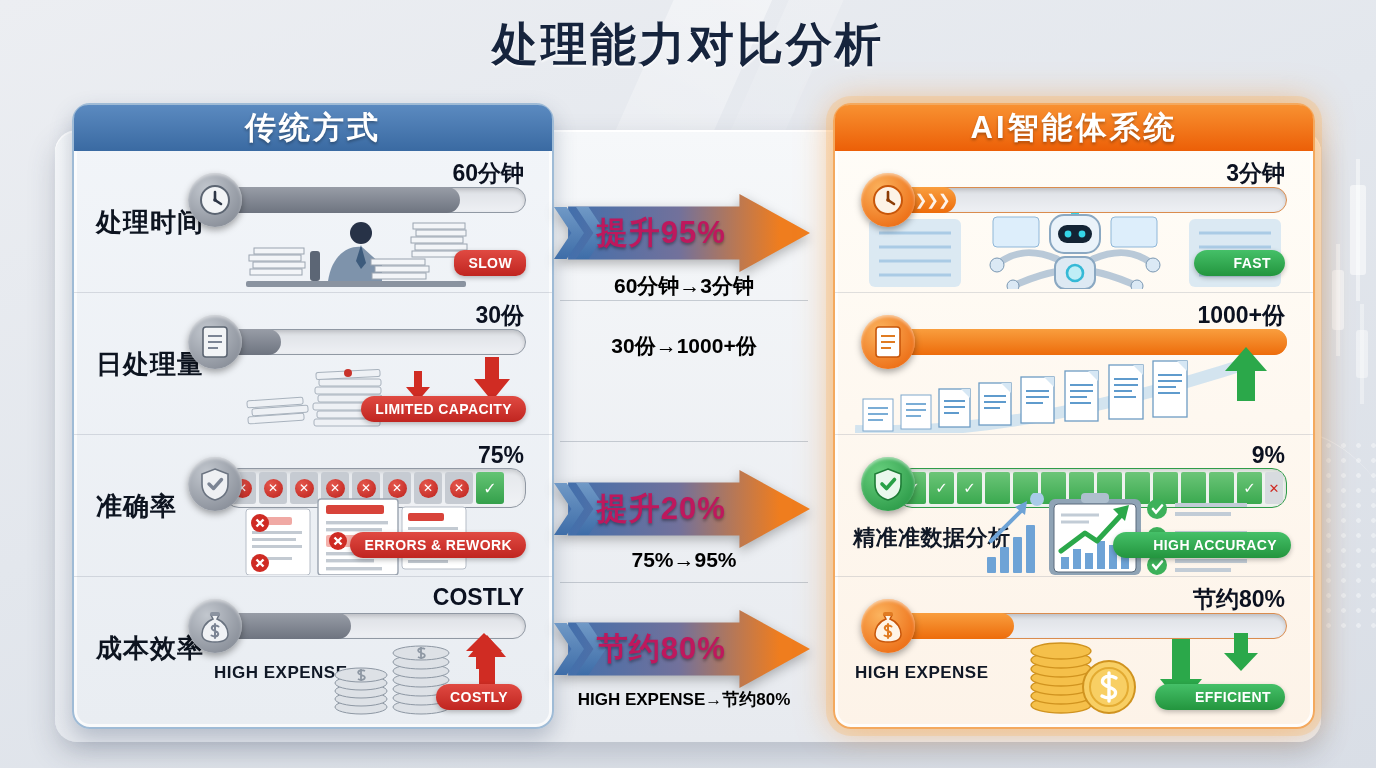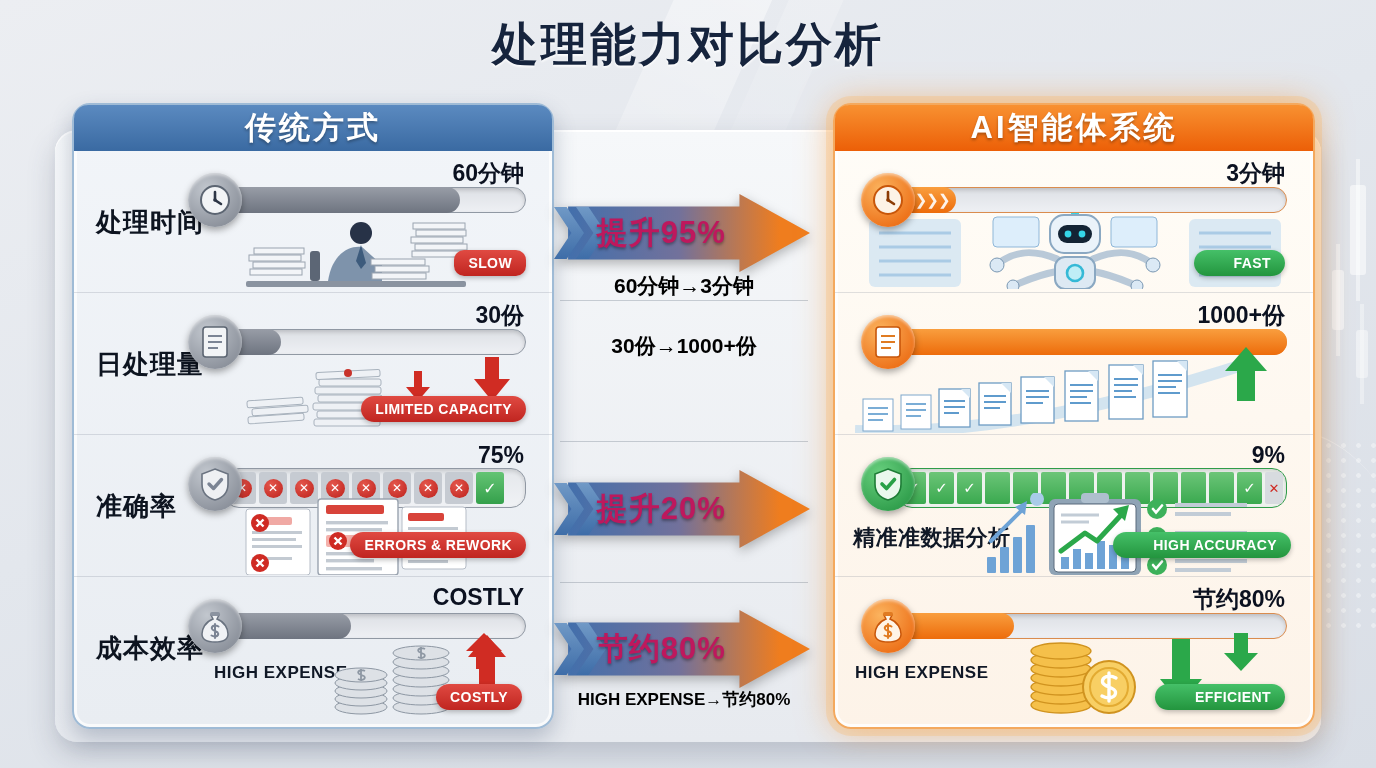--- a/index.html
+++ b/index.html
@@ -359,20 +359,21 @@
 </div>
 <div class="mid-sep" style="top:441px;"></div>
 
 <div class="imp" style="top:470px;">
   <div class="arrow">
     <div class="abody"></div>
     <div class="chev c1"></div>
     <div class="chev c2"></div>
     <div class="alabel">提升20%</div>
   </div>
+  <div class="detail">75%→95%</div>
 </div>
 <div class="mid-sep" style="top:582px;"></div>
 
 <div class="imp" style="top:610px;">
   <div class="arrow">
     <div class="abody"></div>
     <div class="chev c1"></div>
     <div class="chev c2"></div>
     <div class="alabel">节约80%</div>
   </div>

